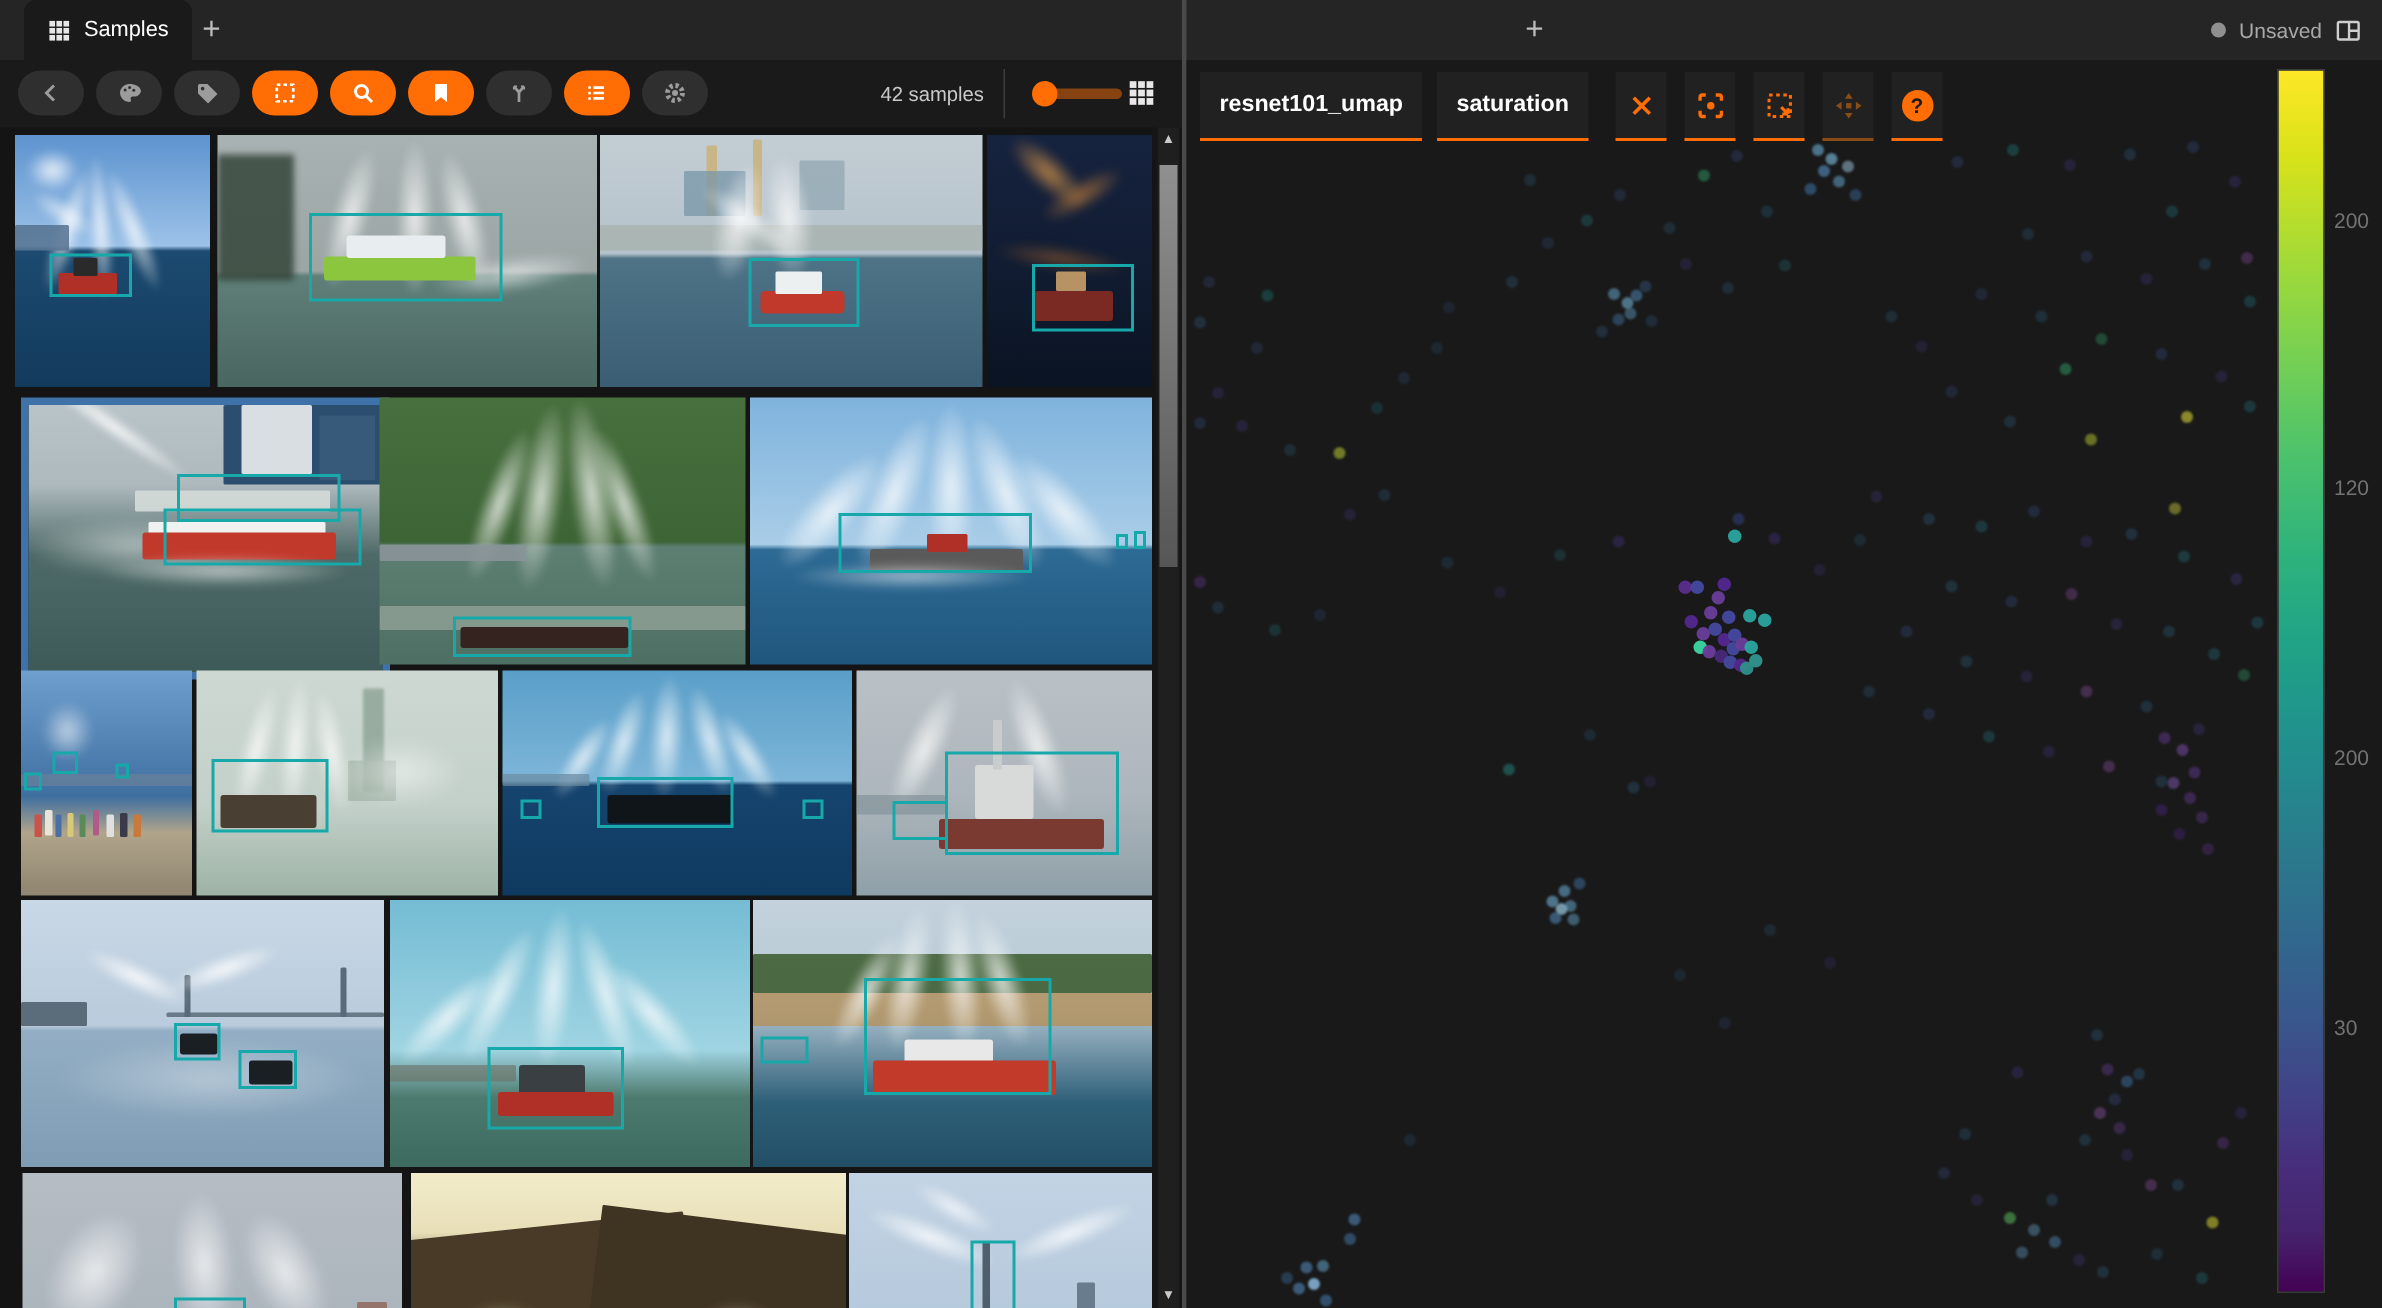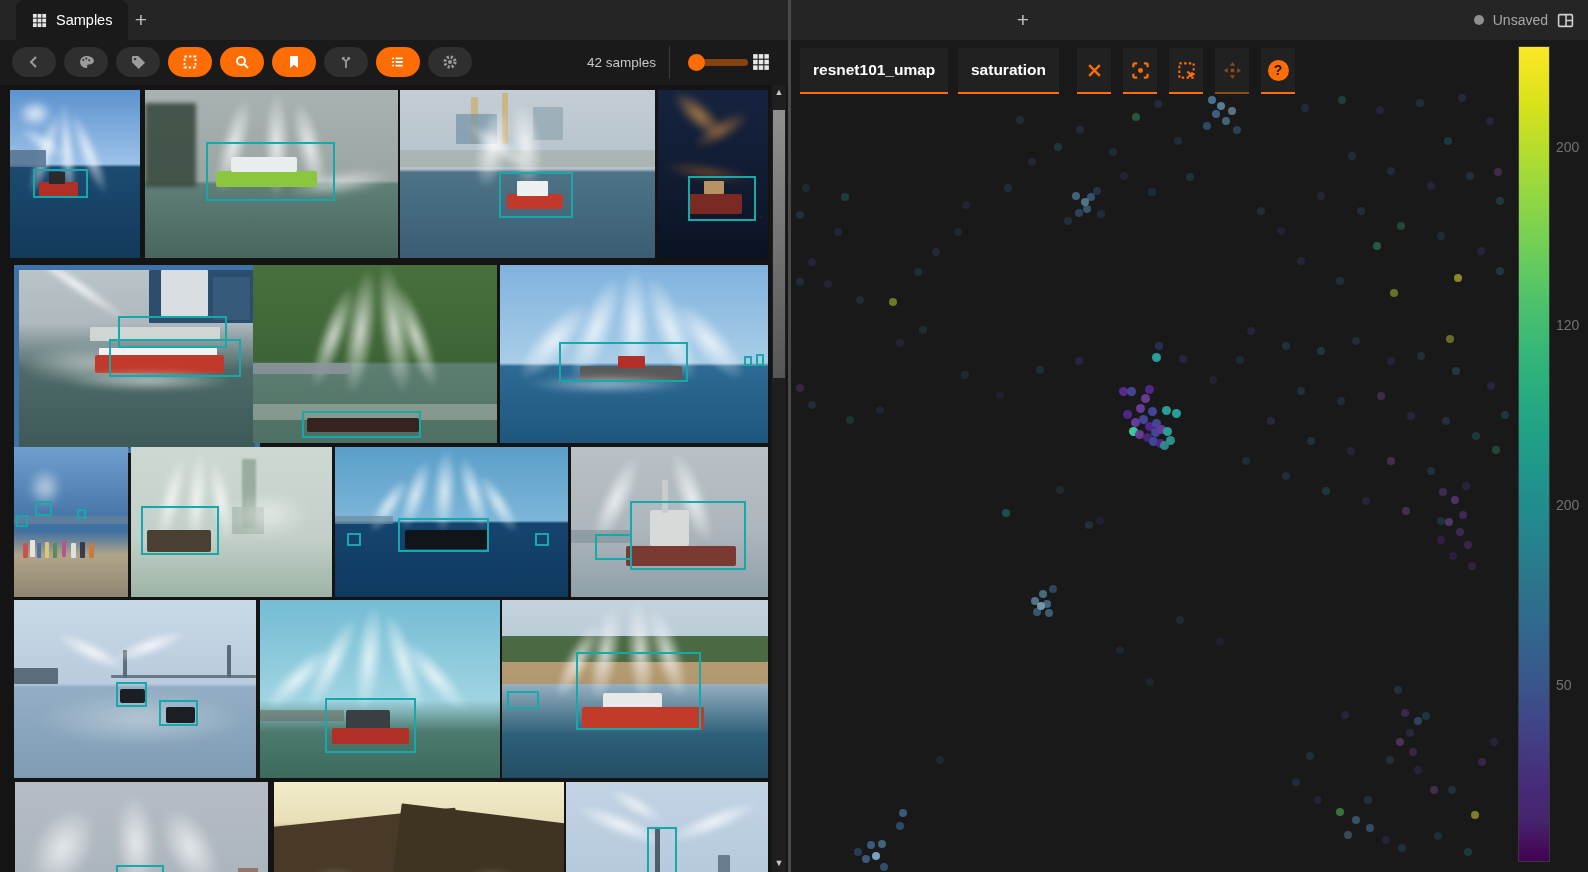--- a/index.html
+++ b/index.html
@@ -609,16 +609,16 @@
           <path d="M8 .8 10.2 4H5.8zM15.2 8 12 10.2V5.8zM8 15.2 5.8 12h4.4zM.8 8 4 5.8v4.4z"></path>
           <rect x="6.5" y="6.5" width="3" height="3"></rect>
         </svg>
       </div>
       <div class="tool-btn" style="left: 470px;">
         <div class="help-round">?</div>
       </div>
       <div class="cbtick" style="top: 99px;">200</div>
       <div class="cbtick" style="top: 277px;">120</div>
       <div class="cbtick" style="top: 457px;">200</div>
-      <div class="cbtick" style="top: 637px;">50</div>
+      <div class="cbtick" style="top: 637px;">30</div>
     </div>
 
 </div>
 
 </body></html>

